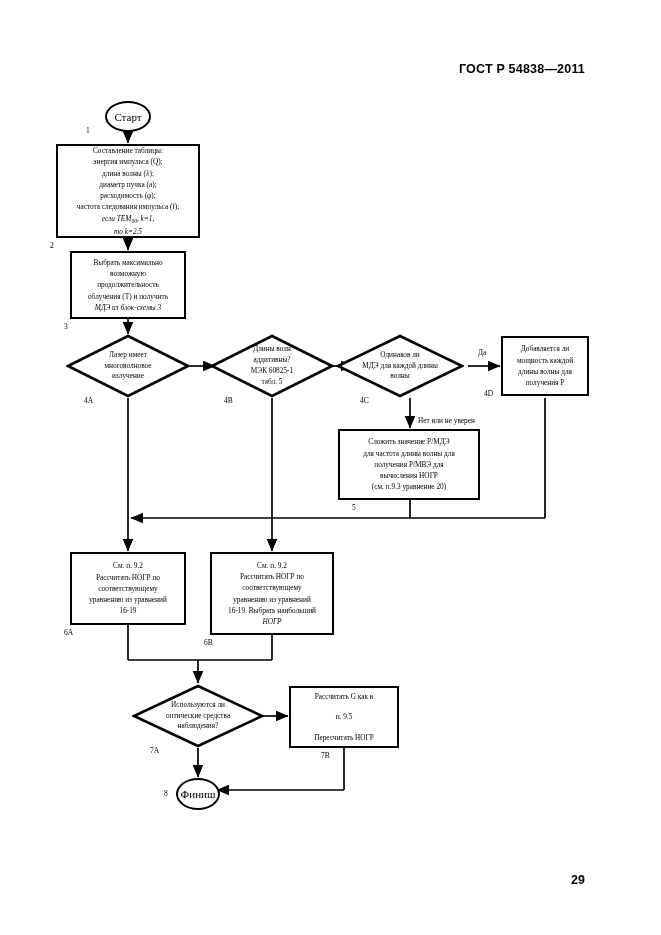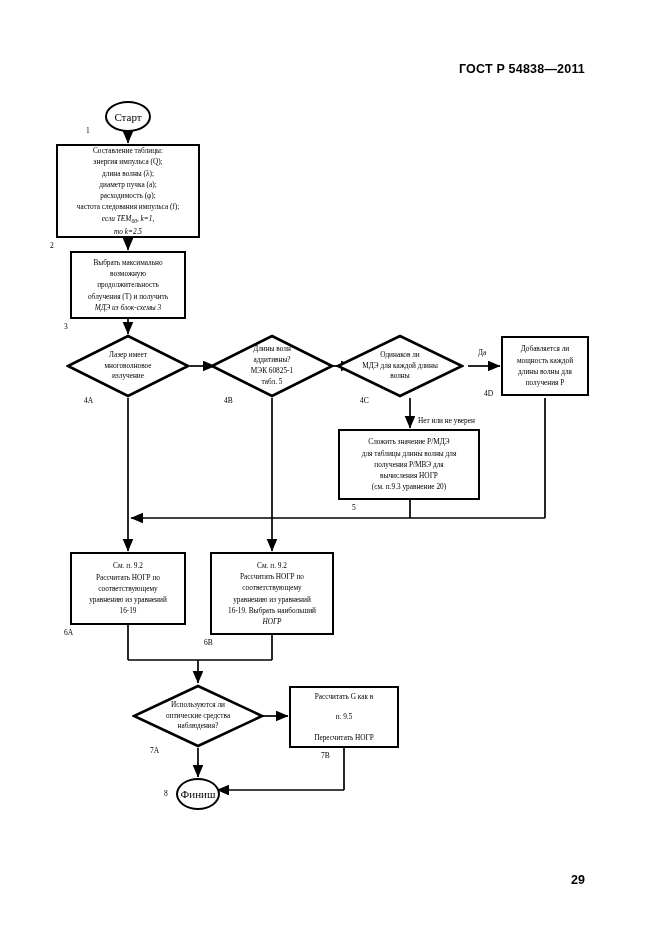--- a/index.html
+++ b/index.html
@@ -255,21 +255,21 @@
     <span>мощность каждой</span>
     <span>длины волны для</span>
     <span>получения P</span>
   </div>
   <div class="step" style="left:484px; top:389px;">4D</div>
 
   <div class="edge-label" style="left:418px; top:416px;">Нет или не уверен</div>
 
   <div class="node proc" style="left:338px; top:429px; width:142px; height:71px; flex-direction:column;text-align:center;">
     <span>Сложить значение Р/МДЭ</span>
-    <span>для таблицы длины волны для</span>
+    <span>для частота длины волны для</span>
     <span>получения Р/МВЭ для</span>
     <span>вычисления НОГР</span>
     <span>(см. п.9.3 уравнение 20)</span>
   </div>
   <div class="step" style="left:352px; top:503px;">5</div>
 
   <div class="node proc" style="left:70px; top:552px; width:116px; height:73px; flex-direction:column;">
     <span>См. п. 9.2</span>
     <span>Рассчитать НОГР по</span>
     <span>соответствующему</span>

